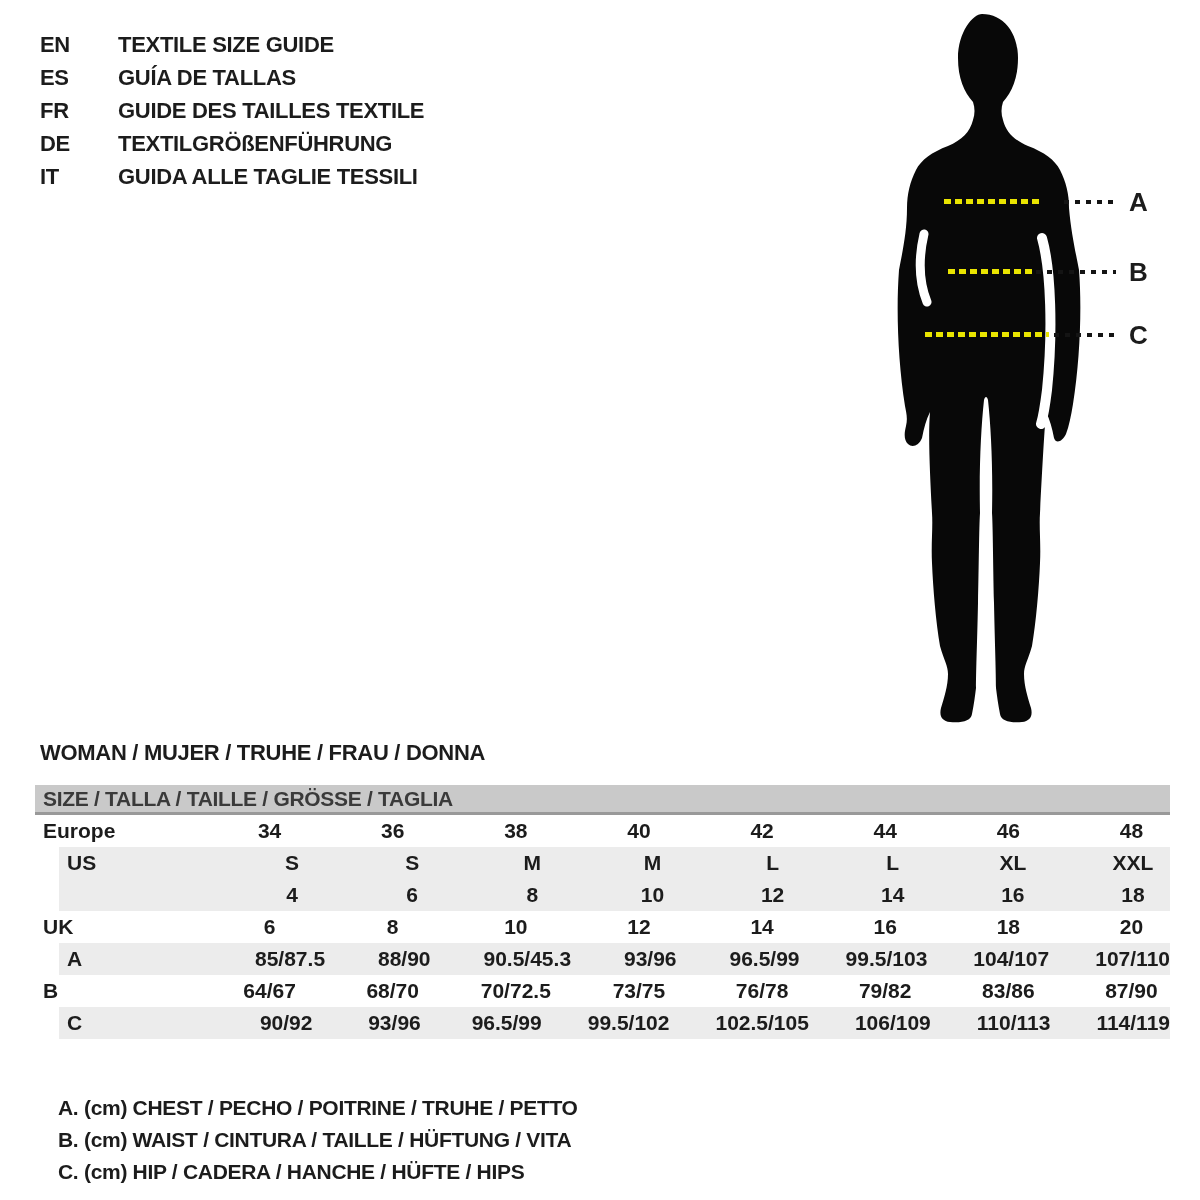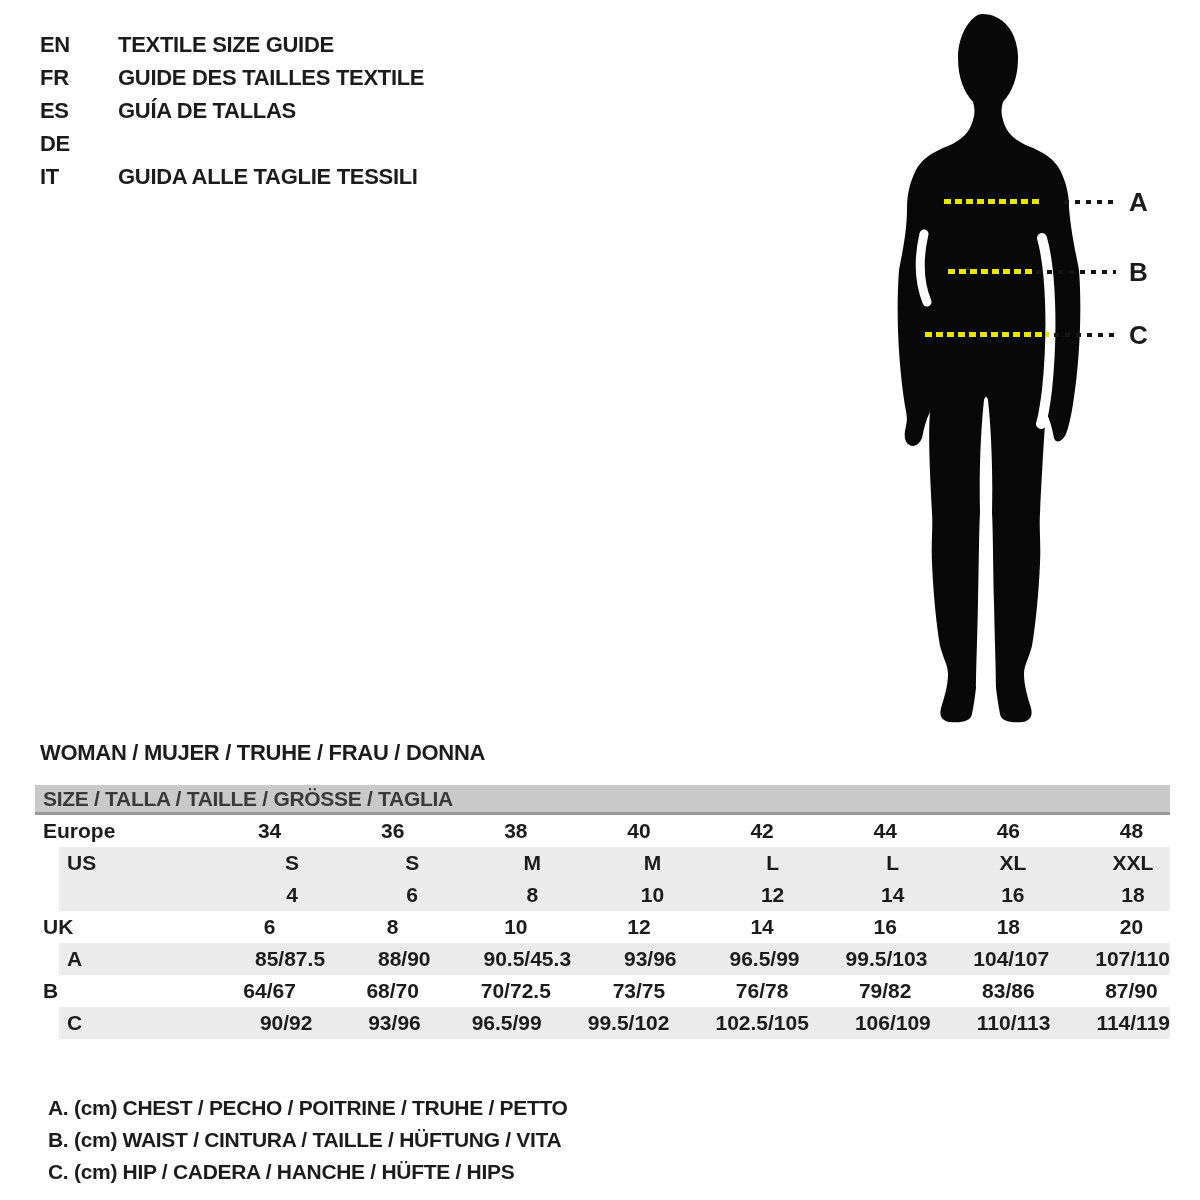--- a/index.html
+++ b/index.html
@@ -38,43 +38,44 @@
   .thead{
     height:27px;line-height:27px;background:var(--header-bg);
     border-bottom:3px solid #999;padding-left:8px;
     font-size:21px;font-weight:bold;color:#3a3a3a;letter-spacing:-0.3px;
   }
   .trow{display:grid;grid-template-columns:150px repeat(8,1fr);height:32px;line-height:32px;gap:46px;}
   .trow.striped{background:var(--stripe);margin-left:24px;}
   .tlabel{font-size:21px;font-weight:bold;padding-left:8px;text-align:left;}
   .tcell{font-size:21px;font-weight:bold;text-align:center;}
   
-  .legend{position:absolute;left:48px;top:1092px;}
+  .legend{position:absolute;left:58px;top:1092px;}
   .legend-line{font-size:21px;font-weight:bold;line-height:32px;letter-spacing:-0.3px;white-space:nowrap;}
 </style>
 </head>
 <body>
 
 <div class="canvas">
 
   <section class="lang-block">
     <div class="lang-row">
       <span class="lang-code">EN</span>
       <span class="lang-label">TEXTILE SIZE GUIDE</span>
     </div>
     <div class="lang-row">
+      <span class="lang-code">ES</span>
+      <span class="lang-label">GUÍA DE TALLAS</span>
+    </div>
+    <div class="lang-row">
       <span class="lang-code">FR</span>
       <span class="lang-label">GUIDE DES TAILLES TEXTILE</span>
     </div>
     <div class="lang-row">
-      <span class="lang-code">ES</span>
-      <span class="lang-label">GUÍA DE TALLAS</span>
-    </div>
-    <div class="lang-row">
       <span class="lang-code">DE</span>
+      <span class="lang-label">TEXTILGRÖßENFÜHRUNG</span>
     </div>
     <div class="lang-row">
       <span class="lang-code">IT</span>
       <span class="lang-label">GUIDA ALLE TAGLIE TESSILI</span>
     </div>
   </section>
 
   <div class="figure">
     <svg width="270" height="716" viewBox="0 0 270 716">
       <path style="fill:var(--body-fill)" d="

